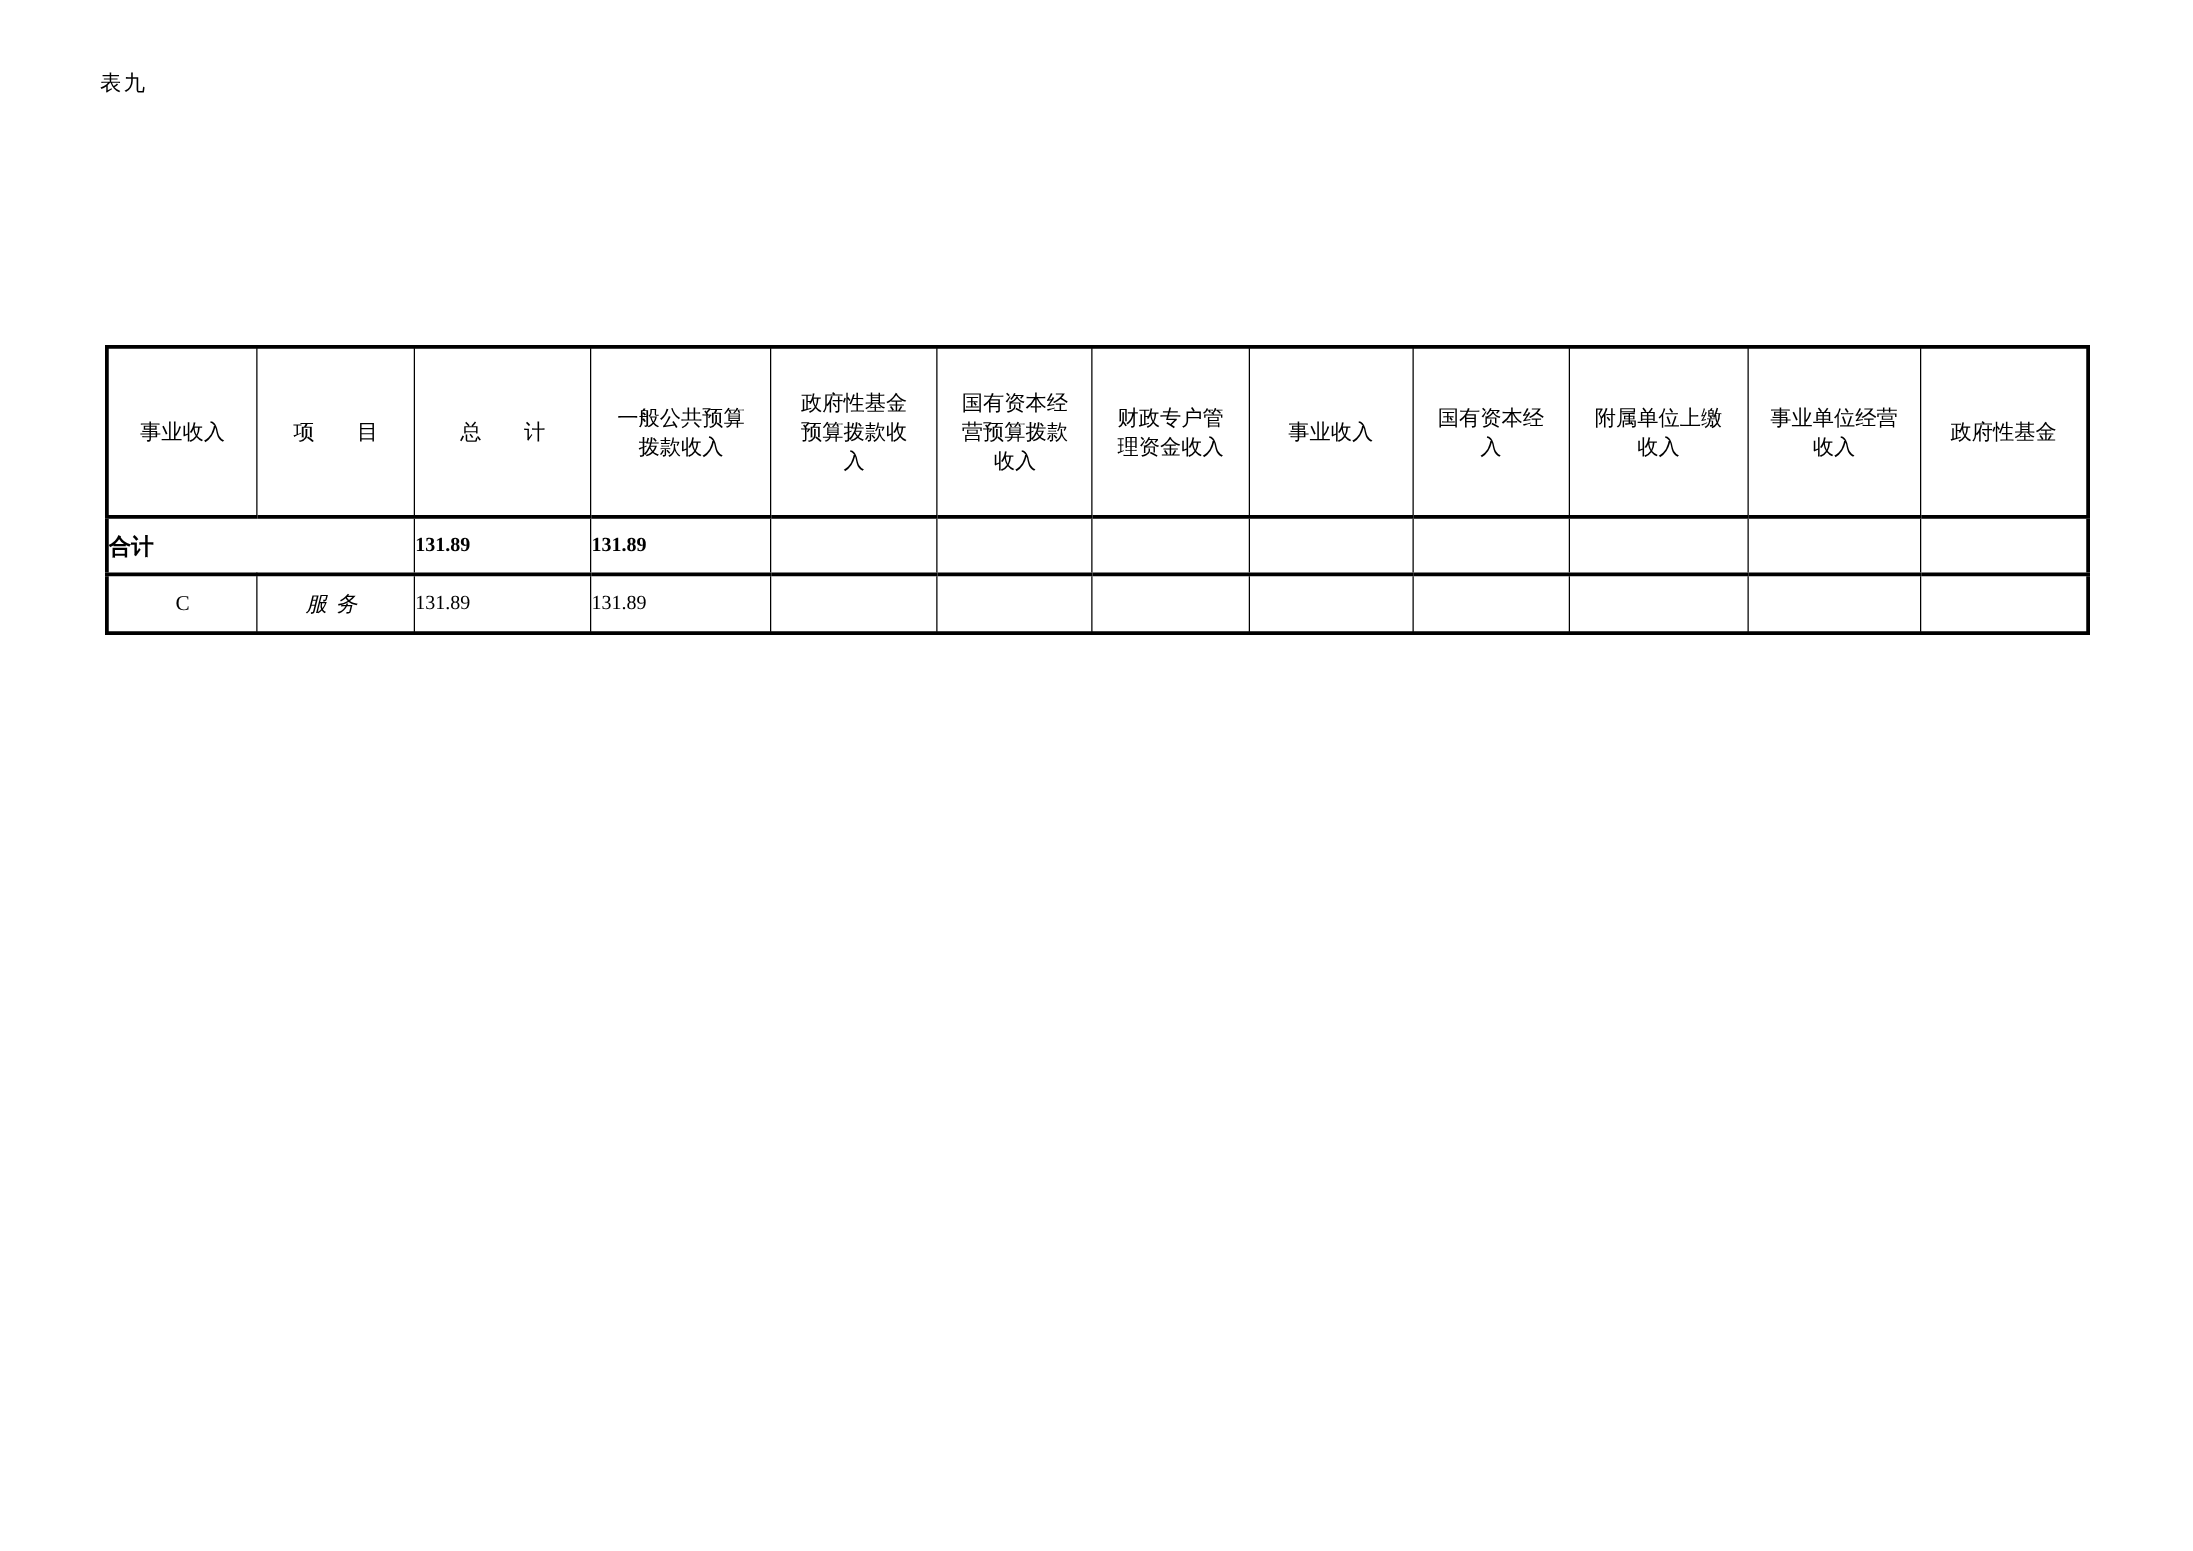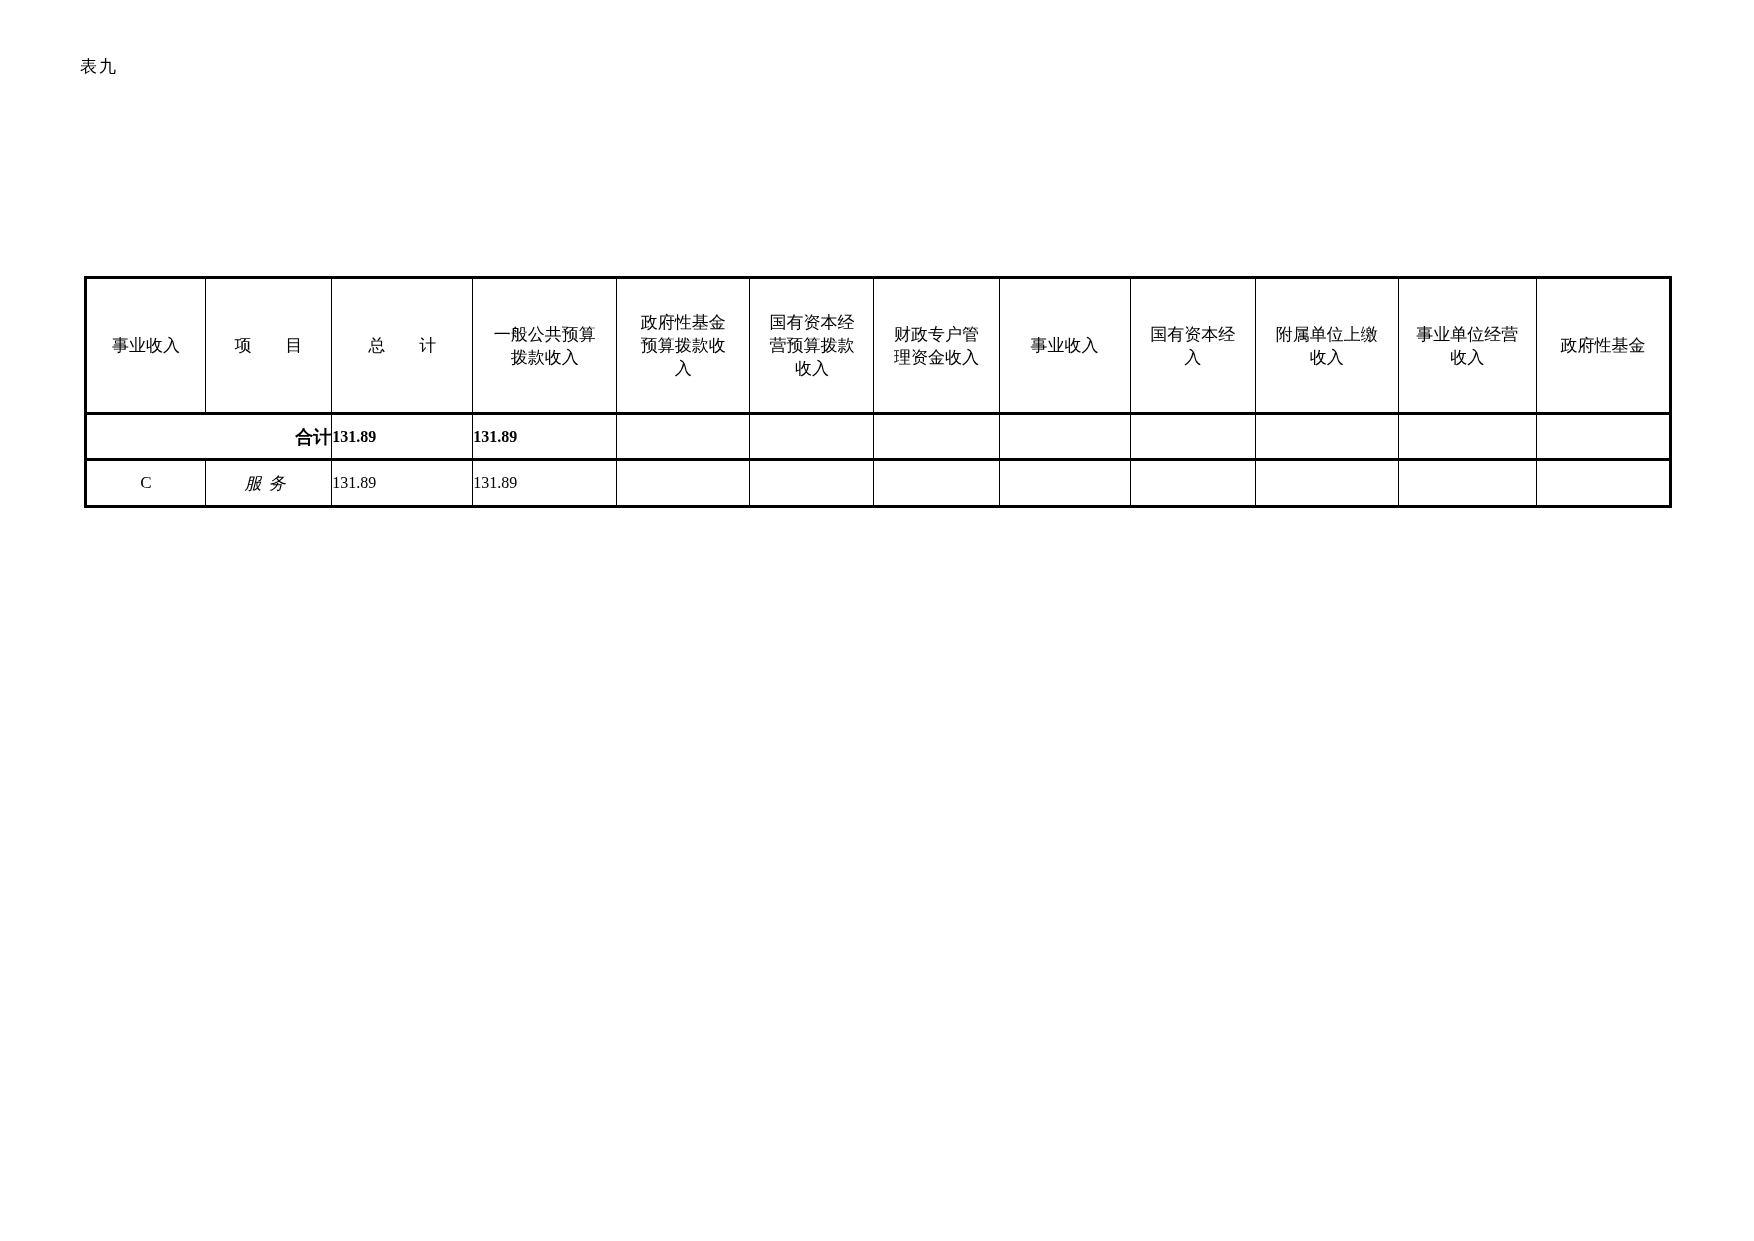--- a/index.html
+++ b/index.html
@@ -66,21 +66,21 @@
     text-align: center;
     vertical-align: middle;
     white-space: pre-line;
     border-bottom: 3px solid #000;
     padding: 0 6px;
   }
   tr.row-total { height: 46px; }
   tr.row-total td { border-bottom: 3px solid #000; }
   tr.row-data { height: 47px; }
   .cell-total-label {
-    text-align: right;
+    text-align: left;
     vertical-align: middle;
     font-weight: bold;
     font-size: 18px;
   }
   .cell-num {
     text-align: left;
     vertical-align: middle;
     font-size: 16px;
     padding-right: 3px !important;
   }

